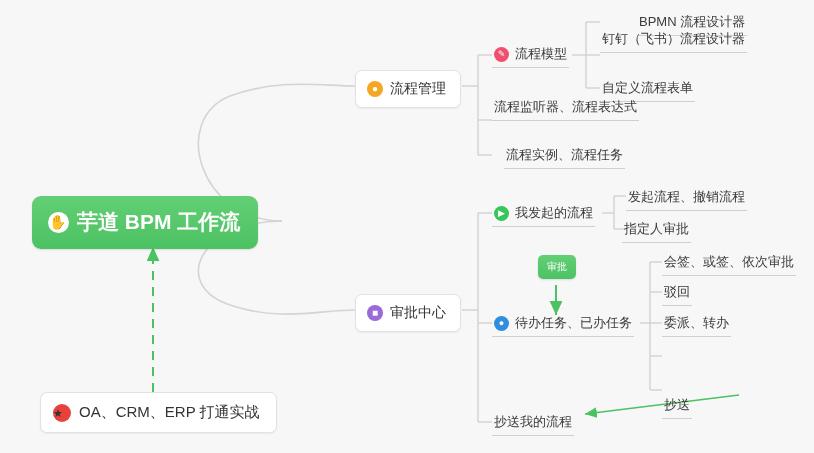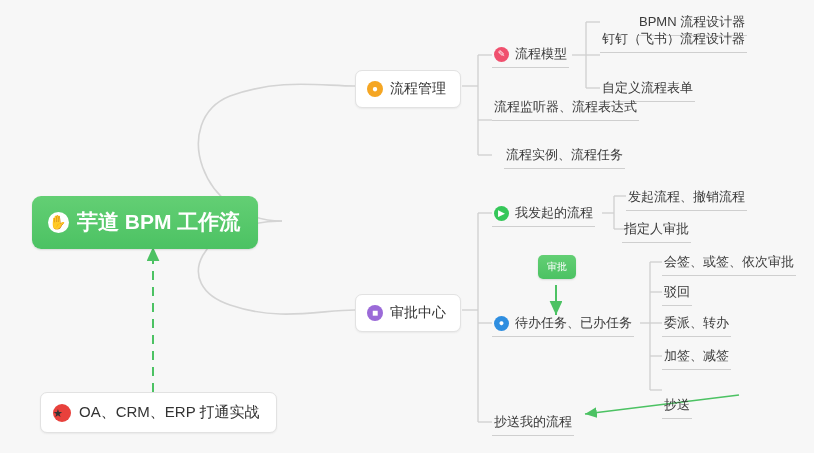--- a/index.html
+++ b/index.html
@@ -196,23 +196,20 @@
 
   <div class="node uline" style="left:662px;top:251px;">
     <span>会签、或签、依次审批</span>
   </div>
   <div class="node uline" style="left:662px;top:281px;">
     <span>驳回</span>
   </div>
   <div class="node uline" style="left:662px;top:312px;">
     <span>委派、转办</span>
   </div>
-  <div class="node uline" style="left:662px;top:345px;">
-    <span>加签、减签</span>
-  </div>
   <div class="node uline" style="left:662px;top:394px;">
     <span>抄送</span>
   </div>
 
   <div class="node uline" style="left:492px;top:411px;justify-content:center;">
     <span>抄送我的流程</span>
   </div>
 
   <div class="node pill" style="left:538px;top:255px;">
     <span>审批</span>

